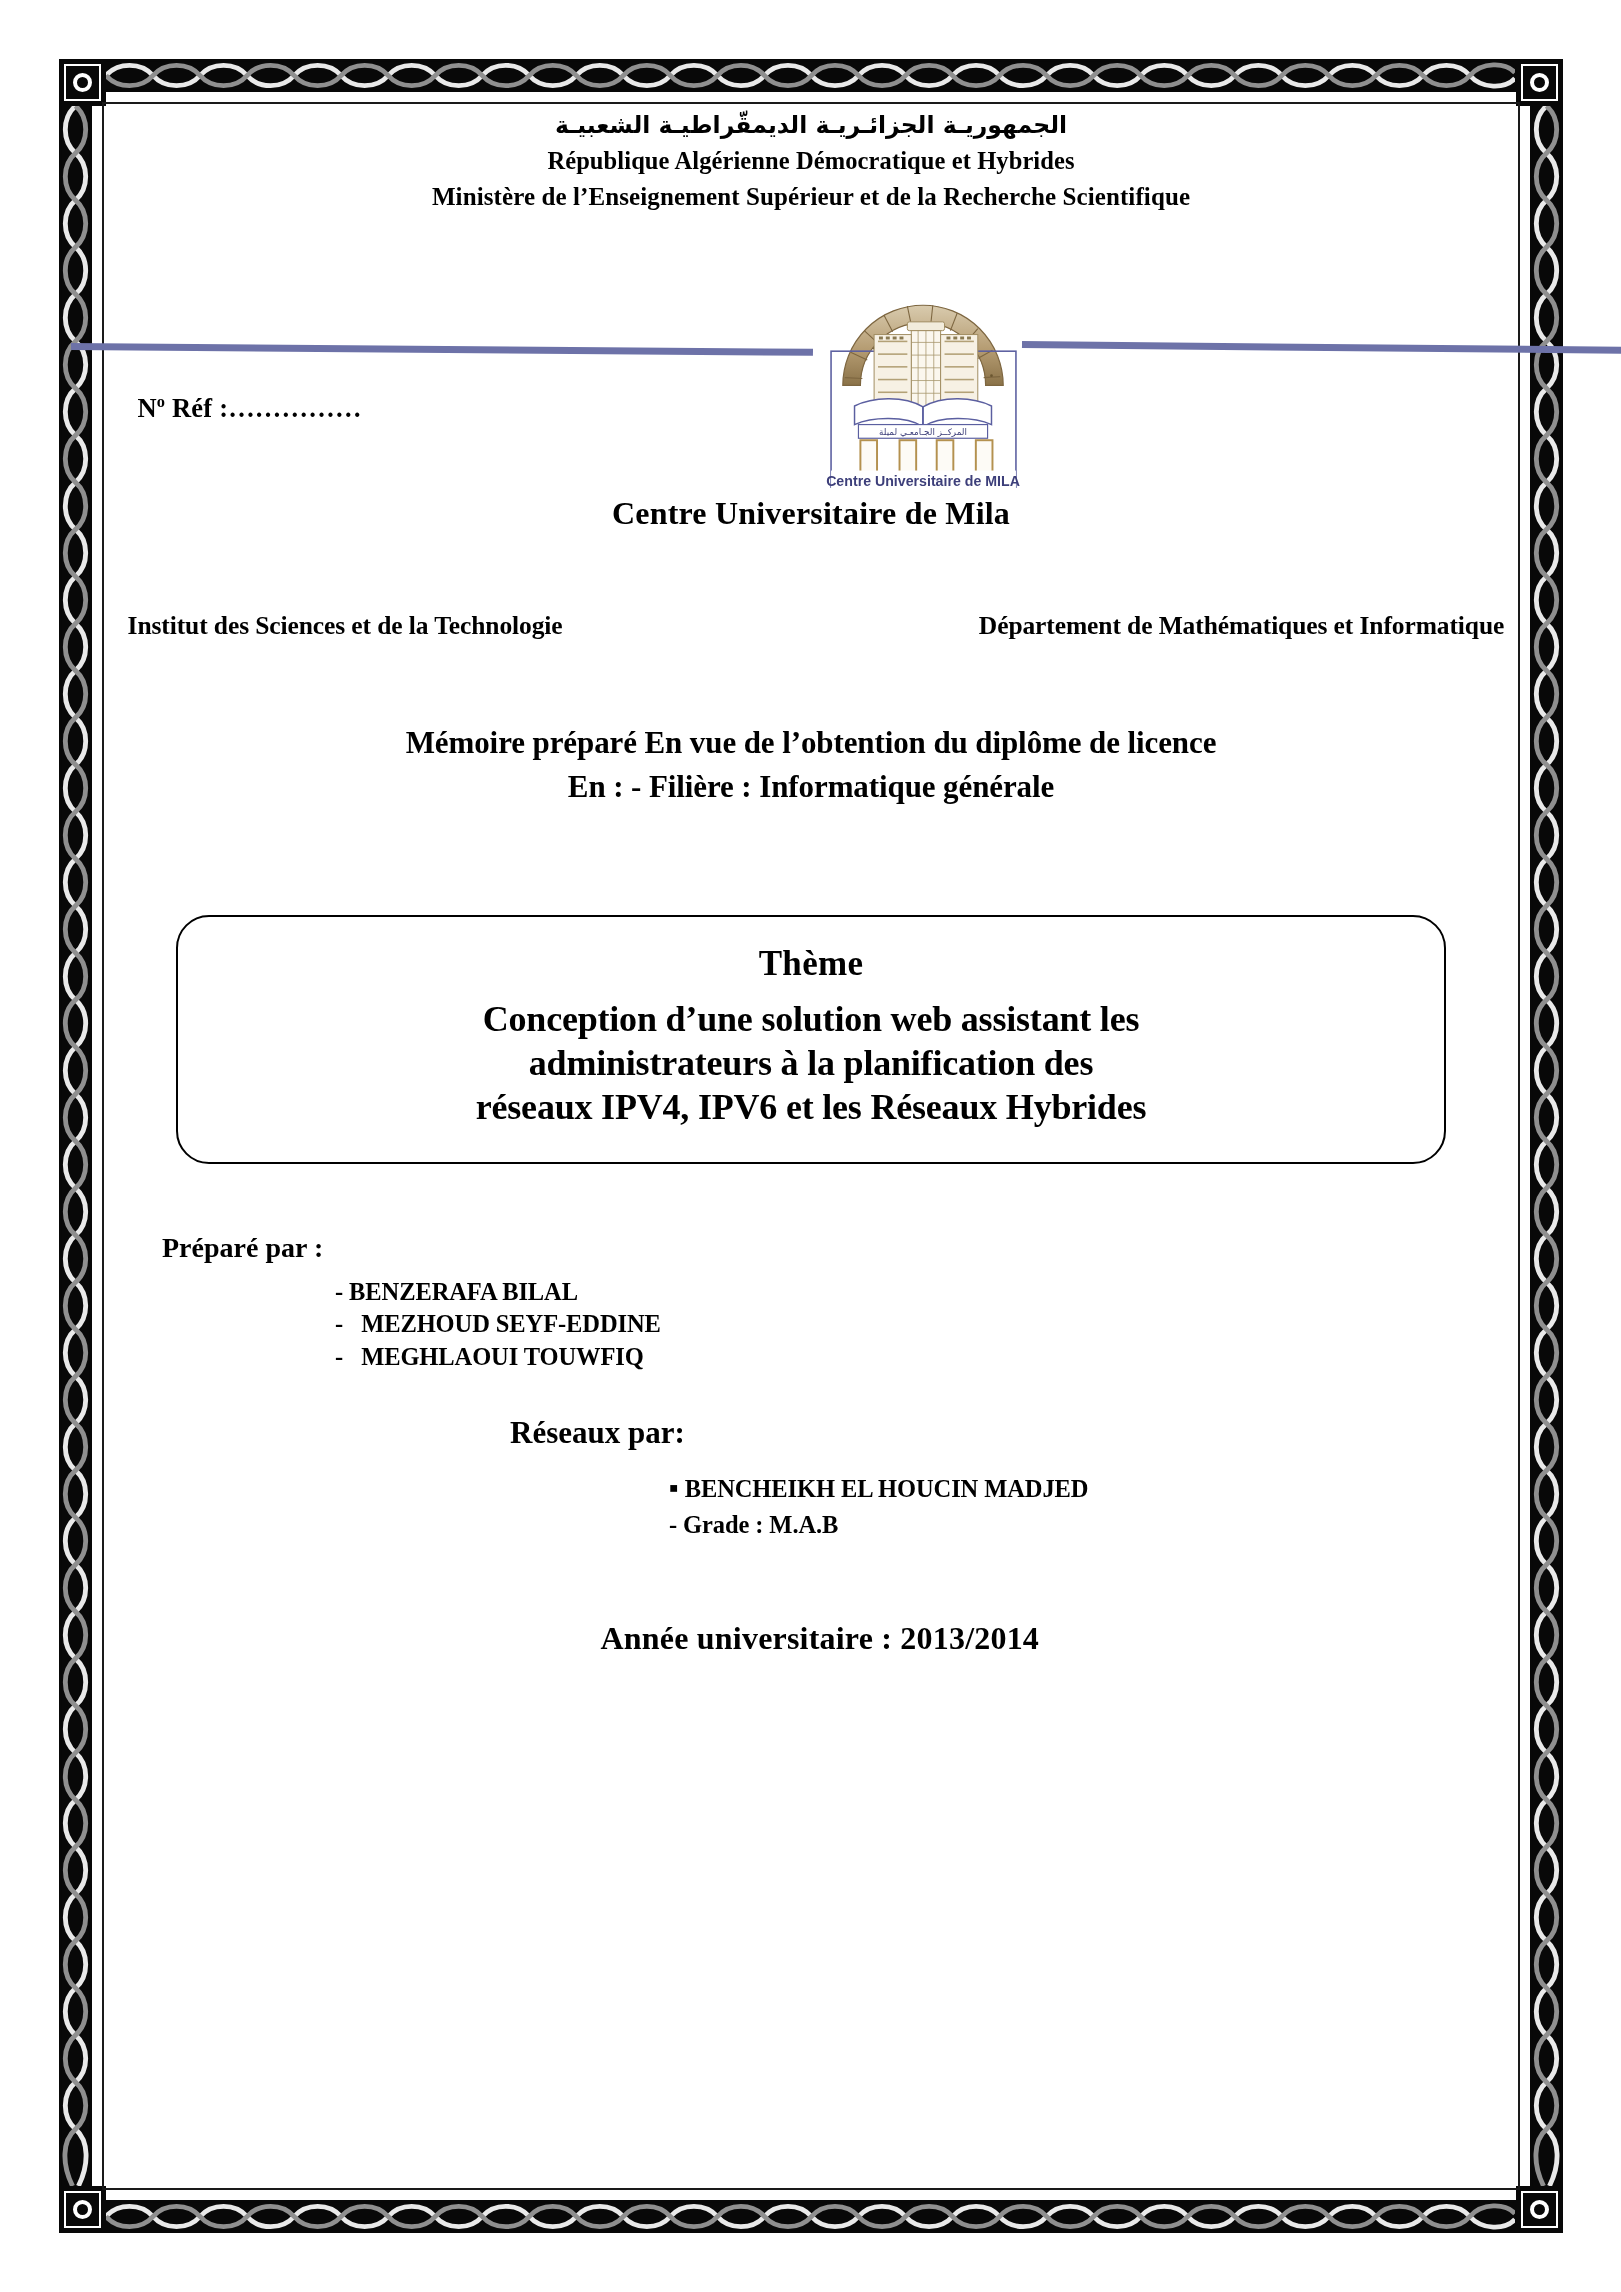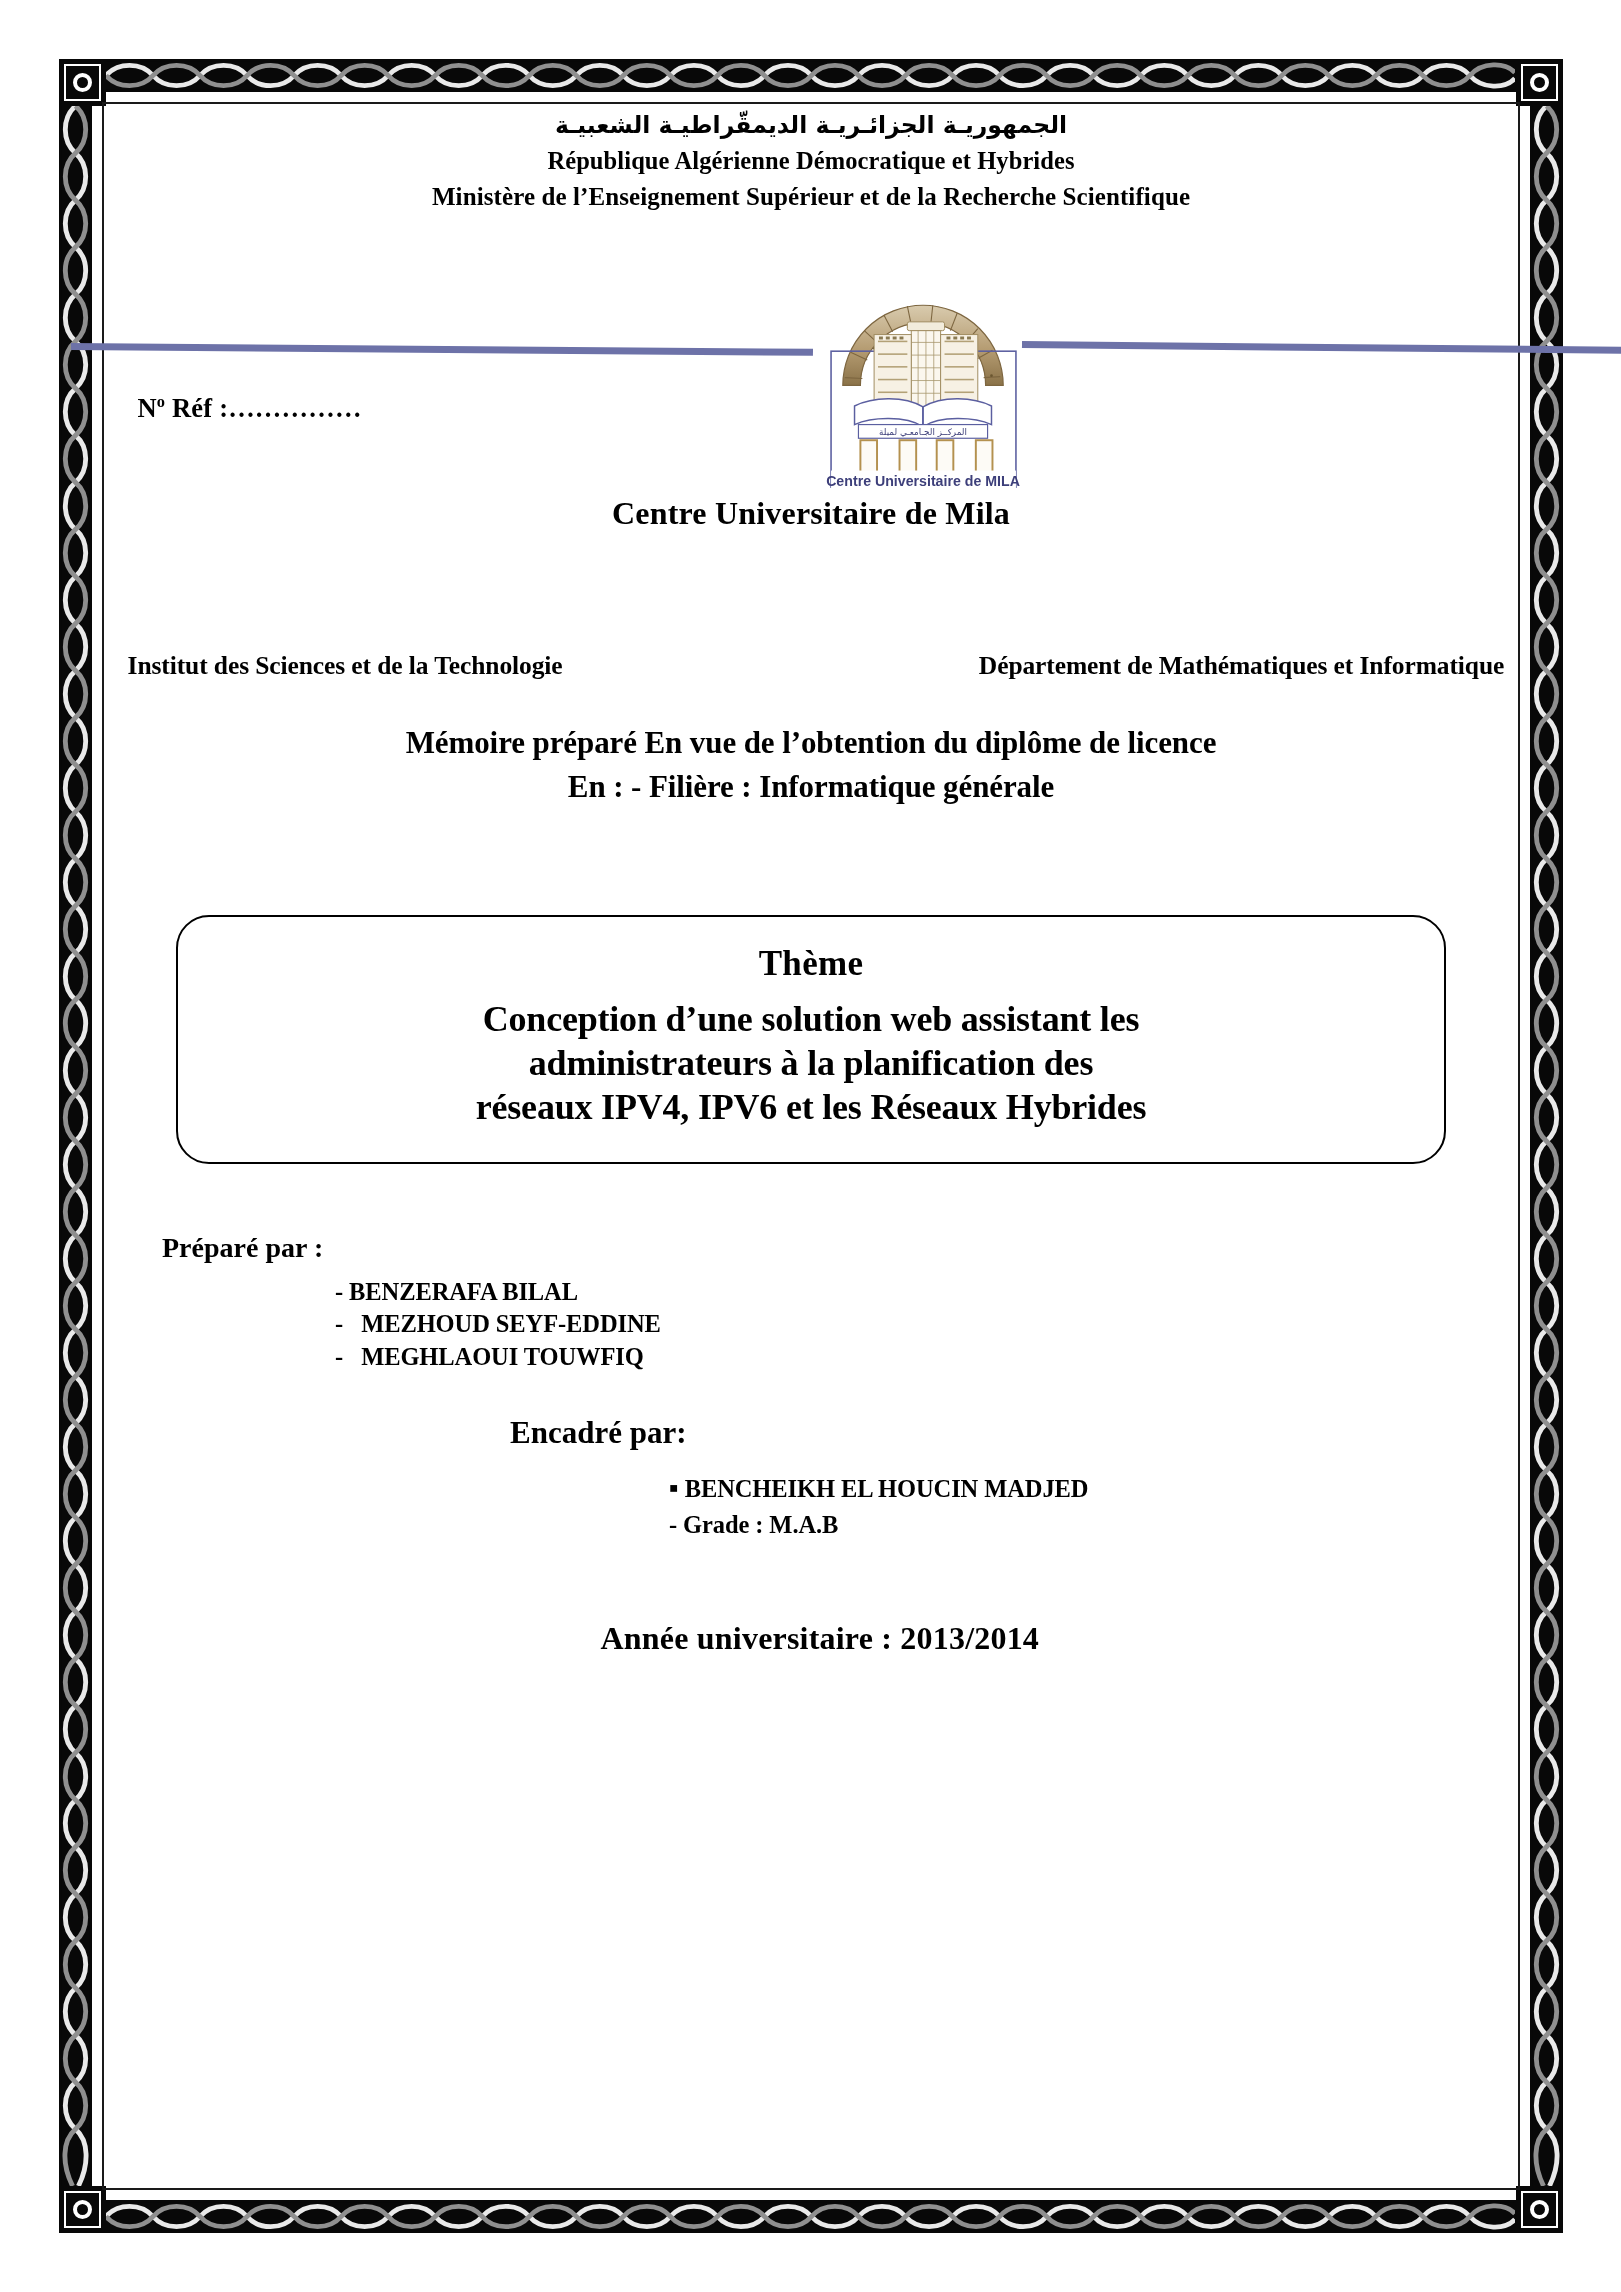--- a/index.html
+++ b/index.html
@@ -182,21 +182,20 @@
   .dept-row {
     position: absolute;
     left: 0;
     top: 503px;
     width: 100%;
     display: flex;
     justify-content: space-between;
     font-size: 25.5px;
     font-weight: bold;
     letter-spacing: -0.1px;
-    margin-top: 40px;
   }
   .dept-row .left { padding-left: 17.6px; }
   .dept-row .right { padding-right: 7.8px; }
 
   .memoire {
     position: absolute;
     left: 0;
     top: 613px;
     width: 100%;
     text-align: center;
@@ -503,21 +502,21 @@
       </div>
     </div>
 
     <div class="prepare-label">Préparé par :</div>
     <div class="student-list">
       <div class="li">- BENZERAFA BILAL</div>
       <div class="li">-   MEZHOUD SEYF-EDDINE</div>
       <div class="li">-   MEGHLAOUI TOUWFIQ</div>
     </div>
 
-    <div class="encadre-label">Encadré par:</div>
+    <div class="encadre-label">Réseaux par:</div>
     <div class="supervisor-list">
       <div class="li"><span class="bull">▪</span><span> BENCHEIKH EL HOUCIN MADJED</span></div>
       <div class="li">- Grade : M.A.B</div>
     </div>
 
     <div class="year">Année universitaire : 2013/2014</div>
 
   </div>
 </div>
 

